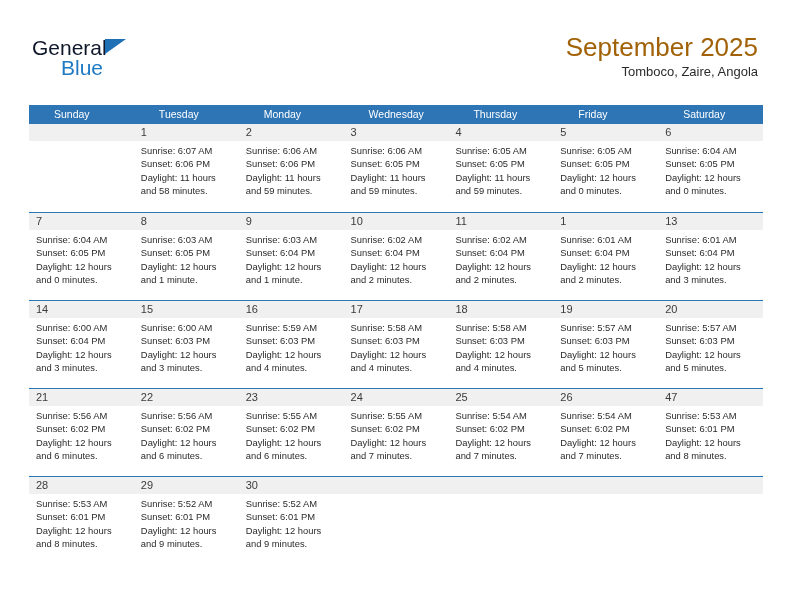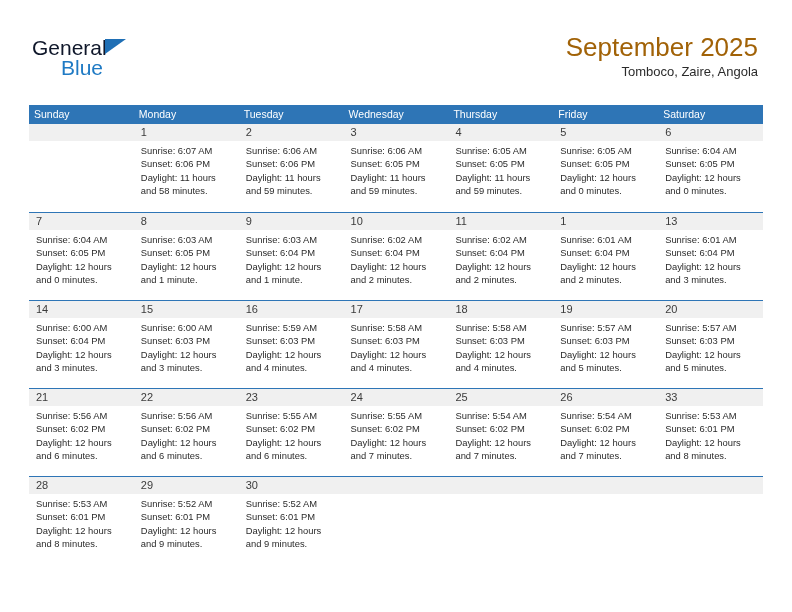--- a/index.html
+++ b/index.html
@@ -97,21 +97,21 @@
   .weekday-row {
     display: flex;
     background: #2e75b6;
     height: 19px;
   }
   .weekday {
     flex: 1 1 0;
     color: #ffffff;
     font-size: 10.5px;
     line-height: 19px;
-    padding-left: 5px;
+    padding-left: 25px;
     box-sizing: border-box;
     white-space: nowrap;
   }
 
   .week {
     display: flex;
     border-top: 1px solid #2e75b6;
     height: 88px;
     box-sizing: border-box;
   }
@@ -166,22 +166,22 @@
     <div class="title-block">
       <div class="cal-title">September 2025</div>
       <div class="cal-subtitle">Tomboco, Zaire, Angola</div>
     </div>
 
   </div>
 
   <div class="calendar">
     <div class="weekday-row">
         <div class="weekday">Sunday</div>
+        <div class="weekday">Tuesday</div>
         <div class="weekday">Monday</div>
-        <div class="weekday">Tuesday</div>
         <div class="weekday">Wednesday</div>
         <div class="weekday">Thursday</div>
         <div class="weekday">Friday</div>
         <div class="weekday">Saturday</div>
       </div>
     <div class="weeks-container">
         <div class="week">
           <div class="day empty">
             <div class="day-number-band">
               <span class="day-number"></span>
@@ -474,21 +474,21 @@
             </div>
             <div class="day-info">
               <div>Sunrise: 5:54 AM</div>
               <div>Sunset: 6:02 PM</div>
               <div>Daylight: 12 hours</div>
               <div>and 7 minutes.</div>
             </div>
           </div>
           <div class="day">
             <div class="day-number-band">
-              <span class="day-number">33</span>
+              <span class="day-number">47</span>
             </div>
             <div class="day-info">
               <div>Sunrise: 5:53 AM</div>
               <div>Sunset: 6:01 PM</div>
               <div>Daylight: 12 hours</div>
               <div>and 8 minutes.</div>
             </div>
           </div>
         </div>
         <div class="week">

